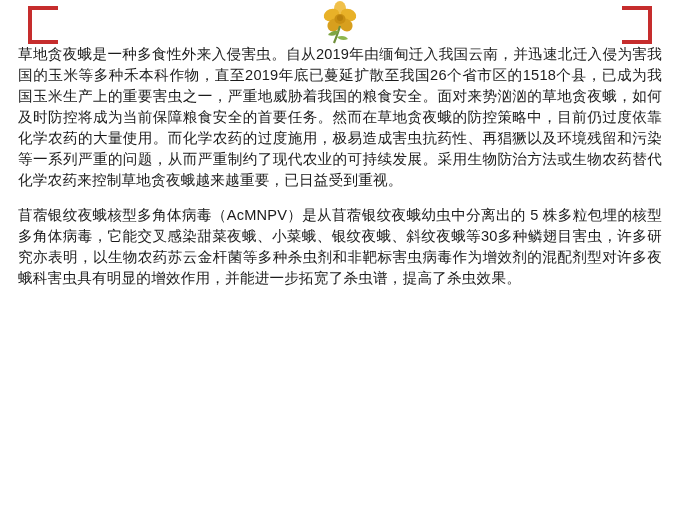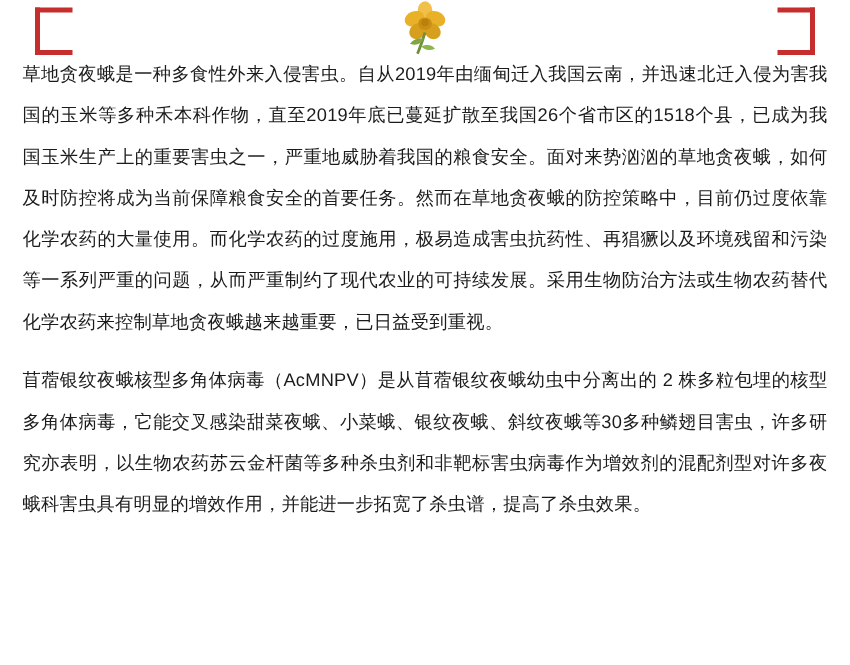--- a/index.html
+++ b/index.html
@@ -54,21 +54,21 @@
     height: 44px;
   }
   
   .content {
     padding: 0 18px;
     box-sizing: border-box;
   }
   p.para {
     margin: 0 0 14px 0;
     font-size: 14.6px;
-    line-height: 33px;
+    line-height: 21px;
     color: #1b1b1b;
     text-align: justify;
     text-justify: inter-ideograph;
     letter-spacing: 0.2px;
     font-family: "Liberation Sans", "DejaVu Sans", sans-serif;
   }
   p.para:last-child {
     margin-bottom: 0;
   }
 </style>
@@ -91,16 +91,16 @@
         <circle cx="0" cy="0" r="3" fill="#b8800c"></circle>
       </g>
       <path d="M30 26 C28 33 26 38 24 43" stroke="#6f8f3a" stroke-width="2.2" fill="none"></path>
       <path d="M29 31 C24 30 20 32 18 35 C23 37 27 35 29 31 Z" fill="#7fa544"></path>
       <path d="M27 37 C32 35 36 36 38 39 C34 41 29 40 27 37 Z" fill="#8db64d"></path>
     </svg>
   </div>
 
   <div class="content">
     <p class="para">草地贪夜蛾是一种多食性外来入侵害虫。自从2019年由缅甸迁入我国云南，并迅速北迁入侵为害我国的玉米等多种禾本科作物，直至2019年底已蔓延扩散至我国26个省市区的1518个县，已成为我国玉米生产上的重要害虫之一，严重地威胁着我国的粮食安全。面对来势汹汹的草地贪夜蛾，如何及时防控将成为当前保障粮食安全的首要任务。然而在草地贪夜蛾的防控策略中，目前仍过度依靠化学农药的大量使用。而化学农药的过度施用，极易造成害虫抗药性、再猖獗以及环境残留和污染等一系列严重的问题，从而严重制约了现代农业的可持续发展。采用生物防治方法或生物农药替代化学农药来控制草地贪夜蛾越来越重要，已日益受到重视。</p>
-    <p class="para">苜蓿银纹夜蛾核型多角体病毒（AcMNPV）是从苜蓿银纹夜蛾幼虫中分离出的 2 株多粒包埋的核型多角体病毒，它能交叉感染甜菜夜蛾、小菜蛾、银纹夜蛾、斜纹夜蛾等30多种鳞翅目害虫，许多研究亦表明，以生物农药苏云金杆菌等多种杀虫剂和非靶标害虫病毒作为增效剂的混配剂型对许多夜蛾科害虫具有明显的增效作用，并能进一步拓宽了杀虫谱，提高了杀虫效果。</p>
+    <p class="para">苜蓿银纹夜蛾核型多角体病毒（AcMNPV）是从苜蓿银纹夜蛾幼虫中分离出的 5 株多粒包埋的核型多角体病毒，它能交叉感染甜菜夜蛾、小菜蛾、银纹夜蛾、斜纹夜蛾等30多种鳞翅目害虫，许多研究亦表明，以生物农药苏云金杆菌等多种杀虫剂和非靶标害虫病毒作为增效剂的混配剂型对许多夜蛾科害虫具有明显的增效作用，并能进一步拓宽了杀虫谱，提高了杀虫效果。</p>
   </div>
 
 </div>
 
 </body></html>

